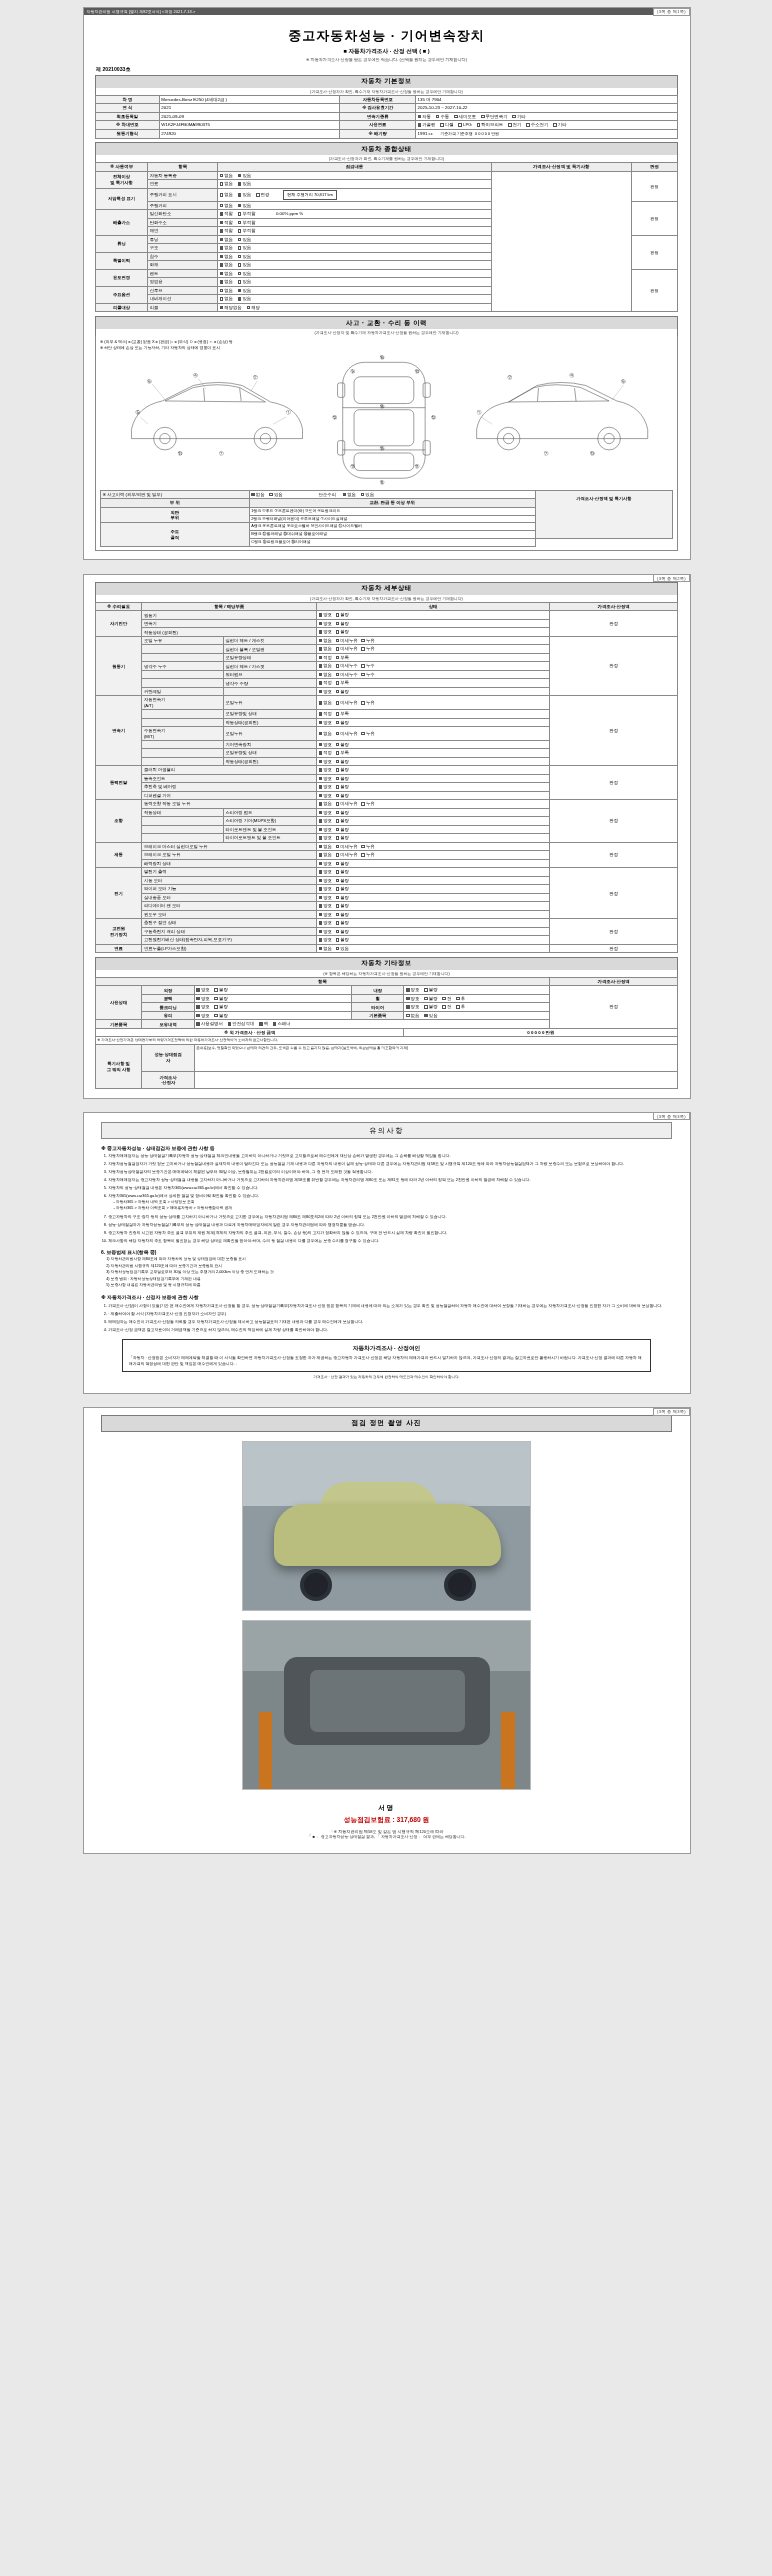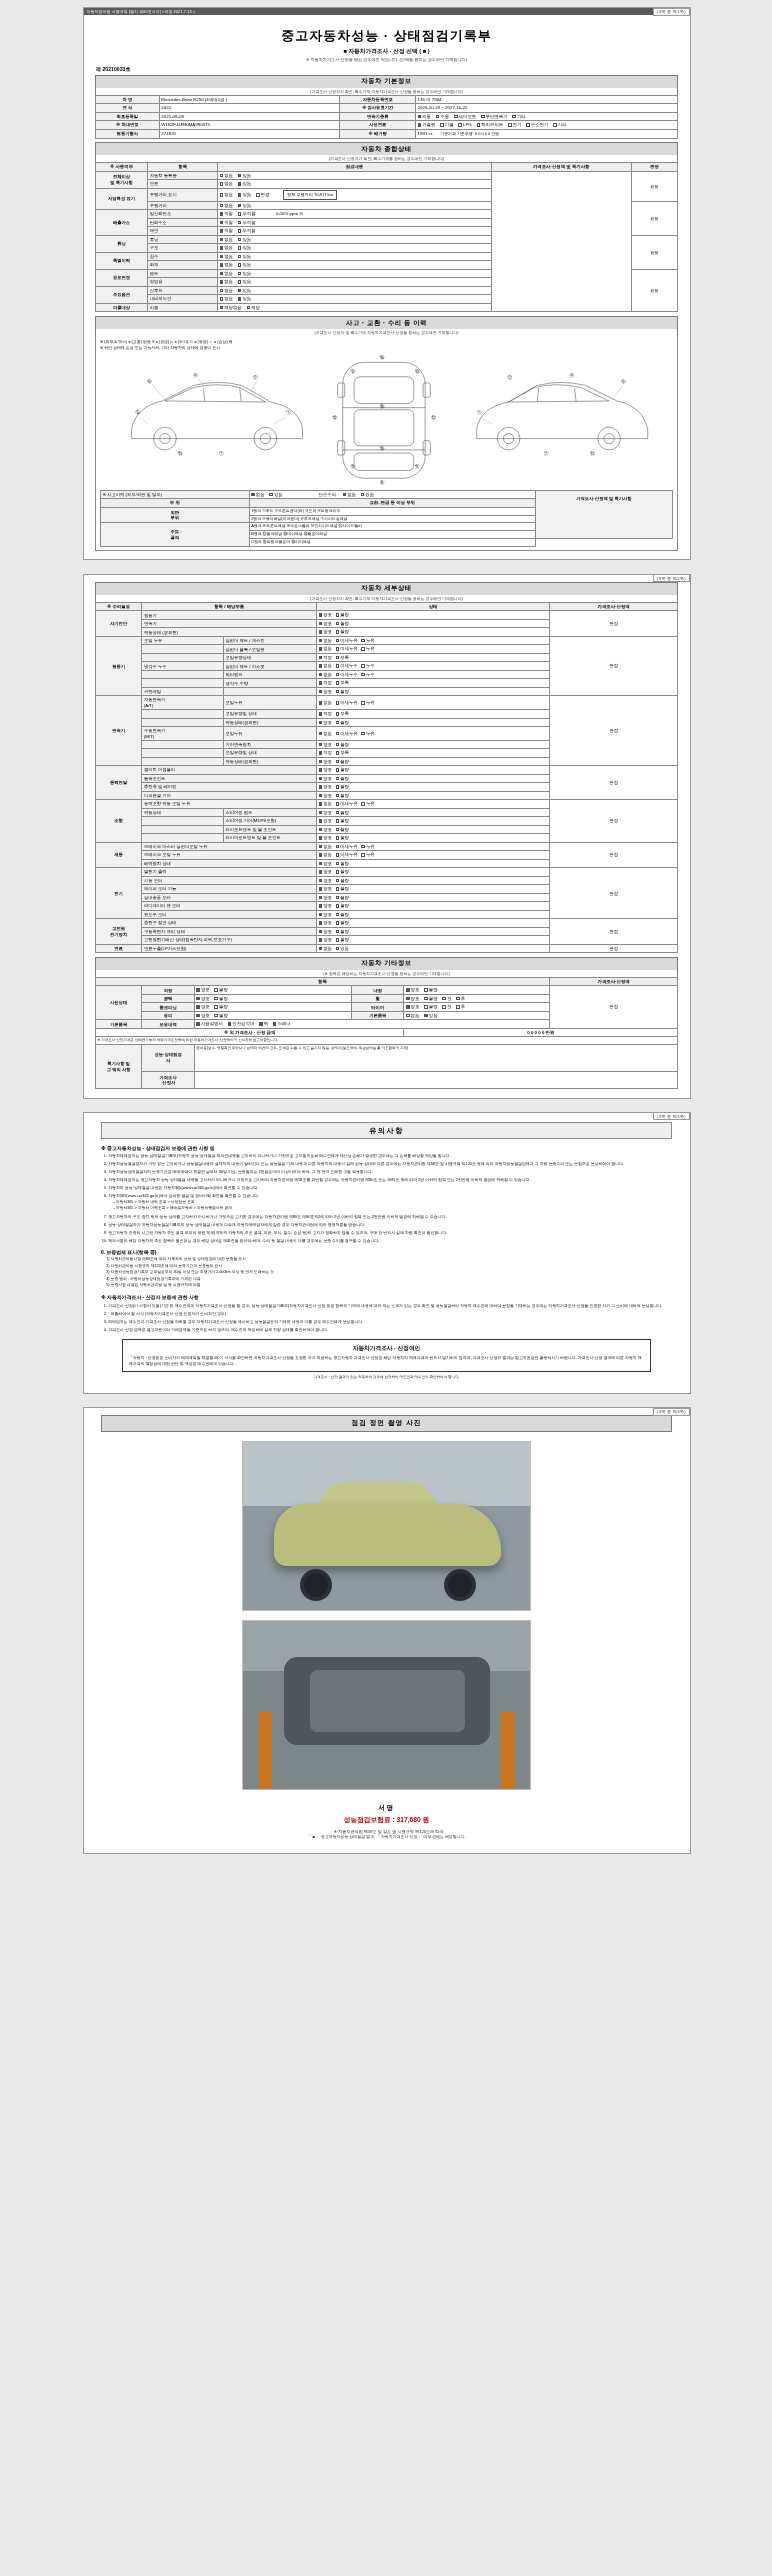--- a/index.html
+++ b/index.html
@@ -214,21 +214,21 @@
     font-size: 6.7px;
     color: #c00000;
     font-weight: bold;
     padding: 1px 0 4.1px 0;
   }
   .foot-note { text-align: center; font-size: 4.1px; color: #222; }
   .foot-note2 { text-align: center; font-size: 3.9px; color: #222; padding-bottom: 4.1px; }
 
   
   .notice-title {
-    text-align: center; font-size: 7.2px; font-weight: bold;
+    text-align: center; font-size: 7.2px; font-weight: normal;
     border: 0.5px solid #8a8a8a; background: #eee; padding: 2.6px 0;
     letter-spacing: 1.5px;
   }
   .notice-sec {
     font-size: 4.9px; font-weight: bold; margin: 5.2px 0 2.6px 0;
   }
   ol.notice-list {
     margin: 0 0 0 7.2px; padding: 0;
     font-size: 3.9px; line-height: 1.5;
   }
@@ -254,21 +254,21 @@
 </head>
 <body>
 
 <div class="page">
 
   <div class="sheet">
     <div class="sheet-tab">(3쪽 중 제1쪽)</div>
     <div class="topstrip">자동차관리법 시행규칙 [별지 제82호서식] &lt;개정 2021.7.13.&gt;</div>
     <div class="inner">
 
-      <h1 class="doc-title">중고자동차성능 · 상태점검기록부</h1>
+      <h1 class="doc-title">중고자동차성능 · 기어변속장치</h1>
       <div class="subtitle-box">■ 자동차가격조사 · 산정 선택 ( ■ )</div>
       <div class="subtitle-note">※ 자동차가격조사·산정을 받은 경우에만 적습니다. (선택을 원하는 경우에만 기재합니다)</div>
       <div class="docno">제 20210033호</div>
 
       <div class="band">자동차 기본정보</div>
       <div class="band-note">(가격조사·산정자가 확인, 특수기재 자동차가격조사·산정을 원하는 경우에만 기재합니다)</div>
       <table class="grid">
         <colgroup>
             <col style="width:11%">
             <col style="width:31%">

